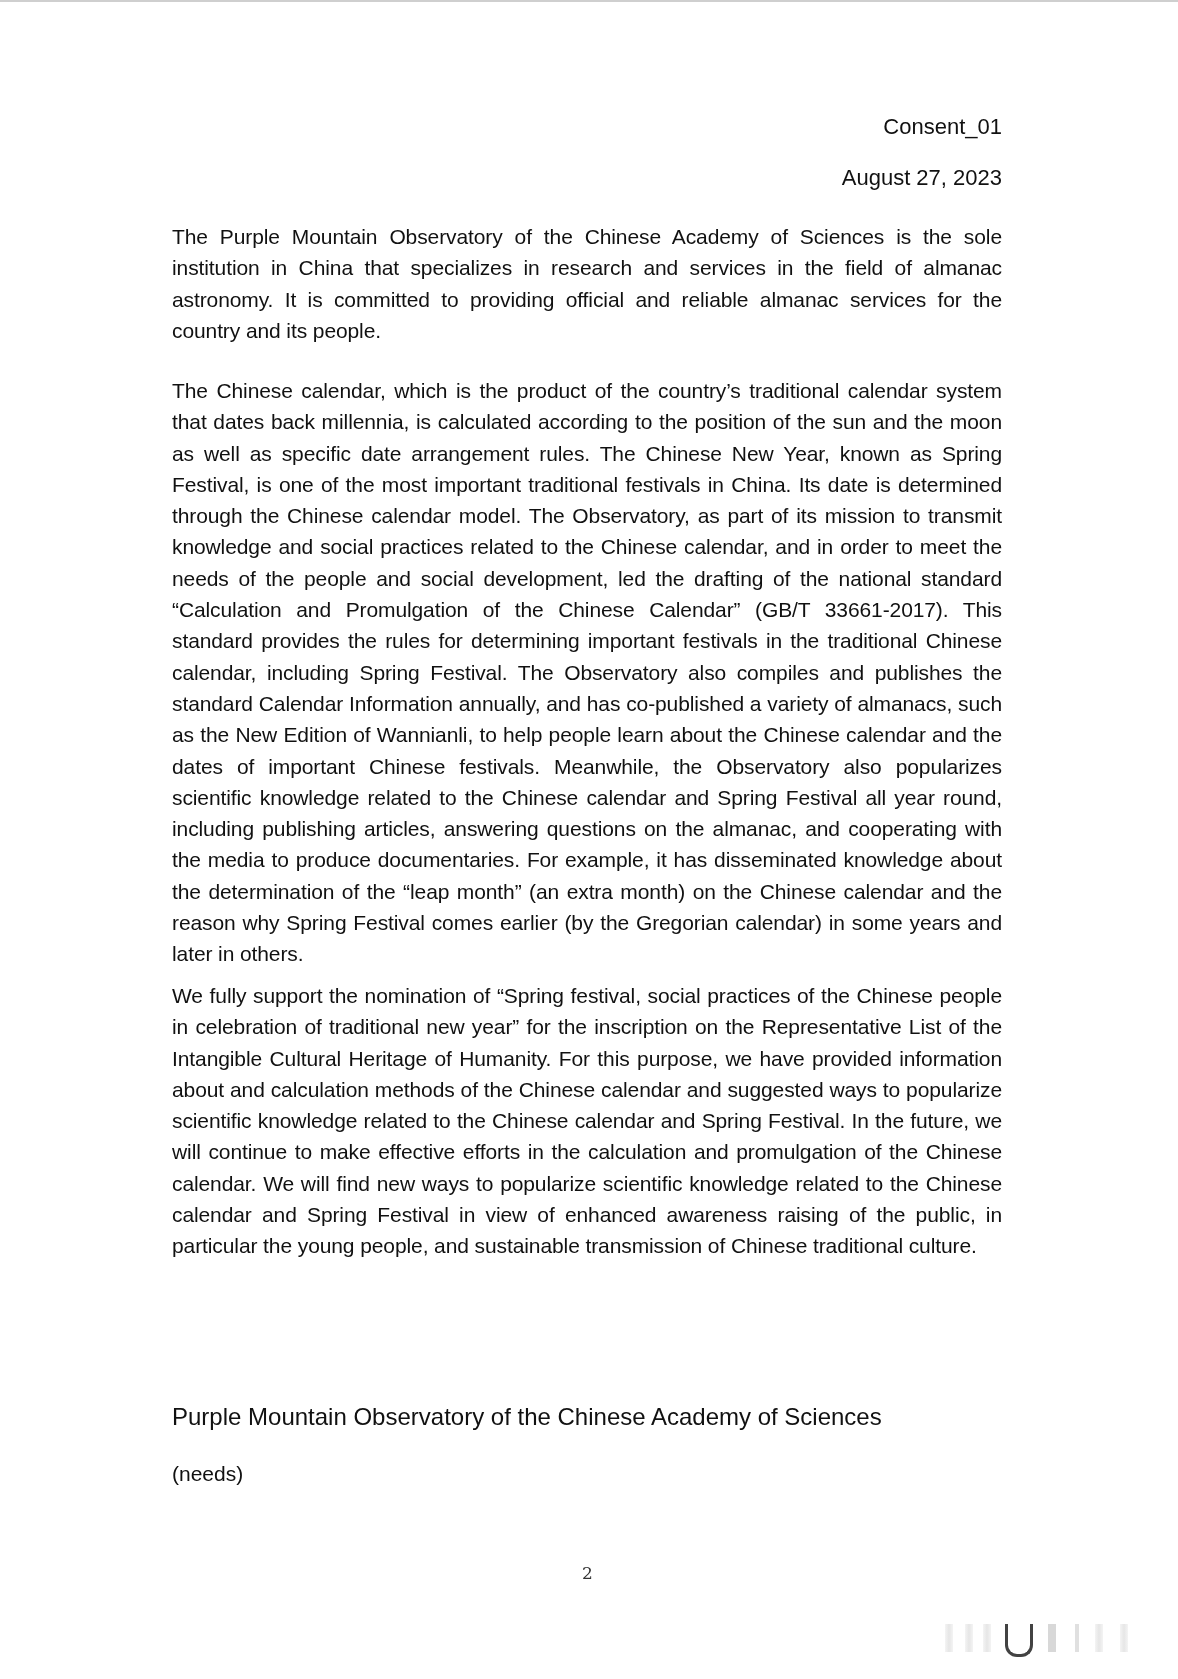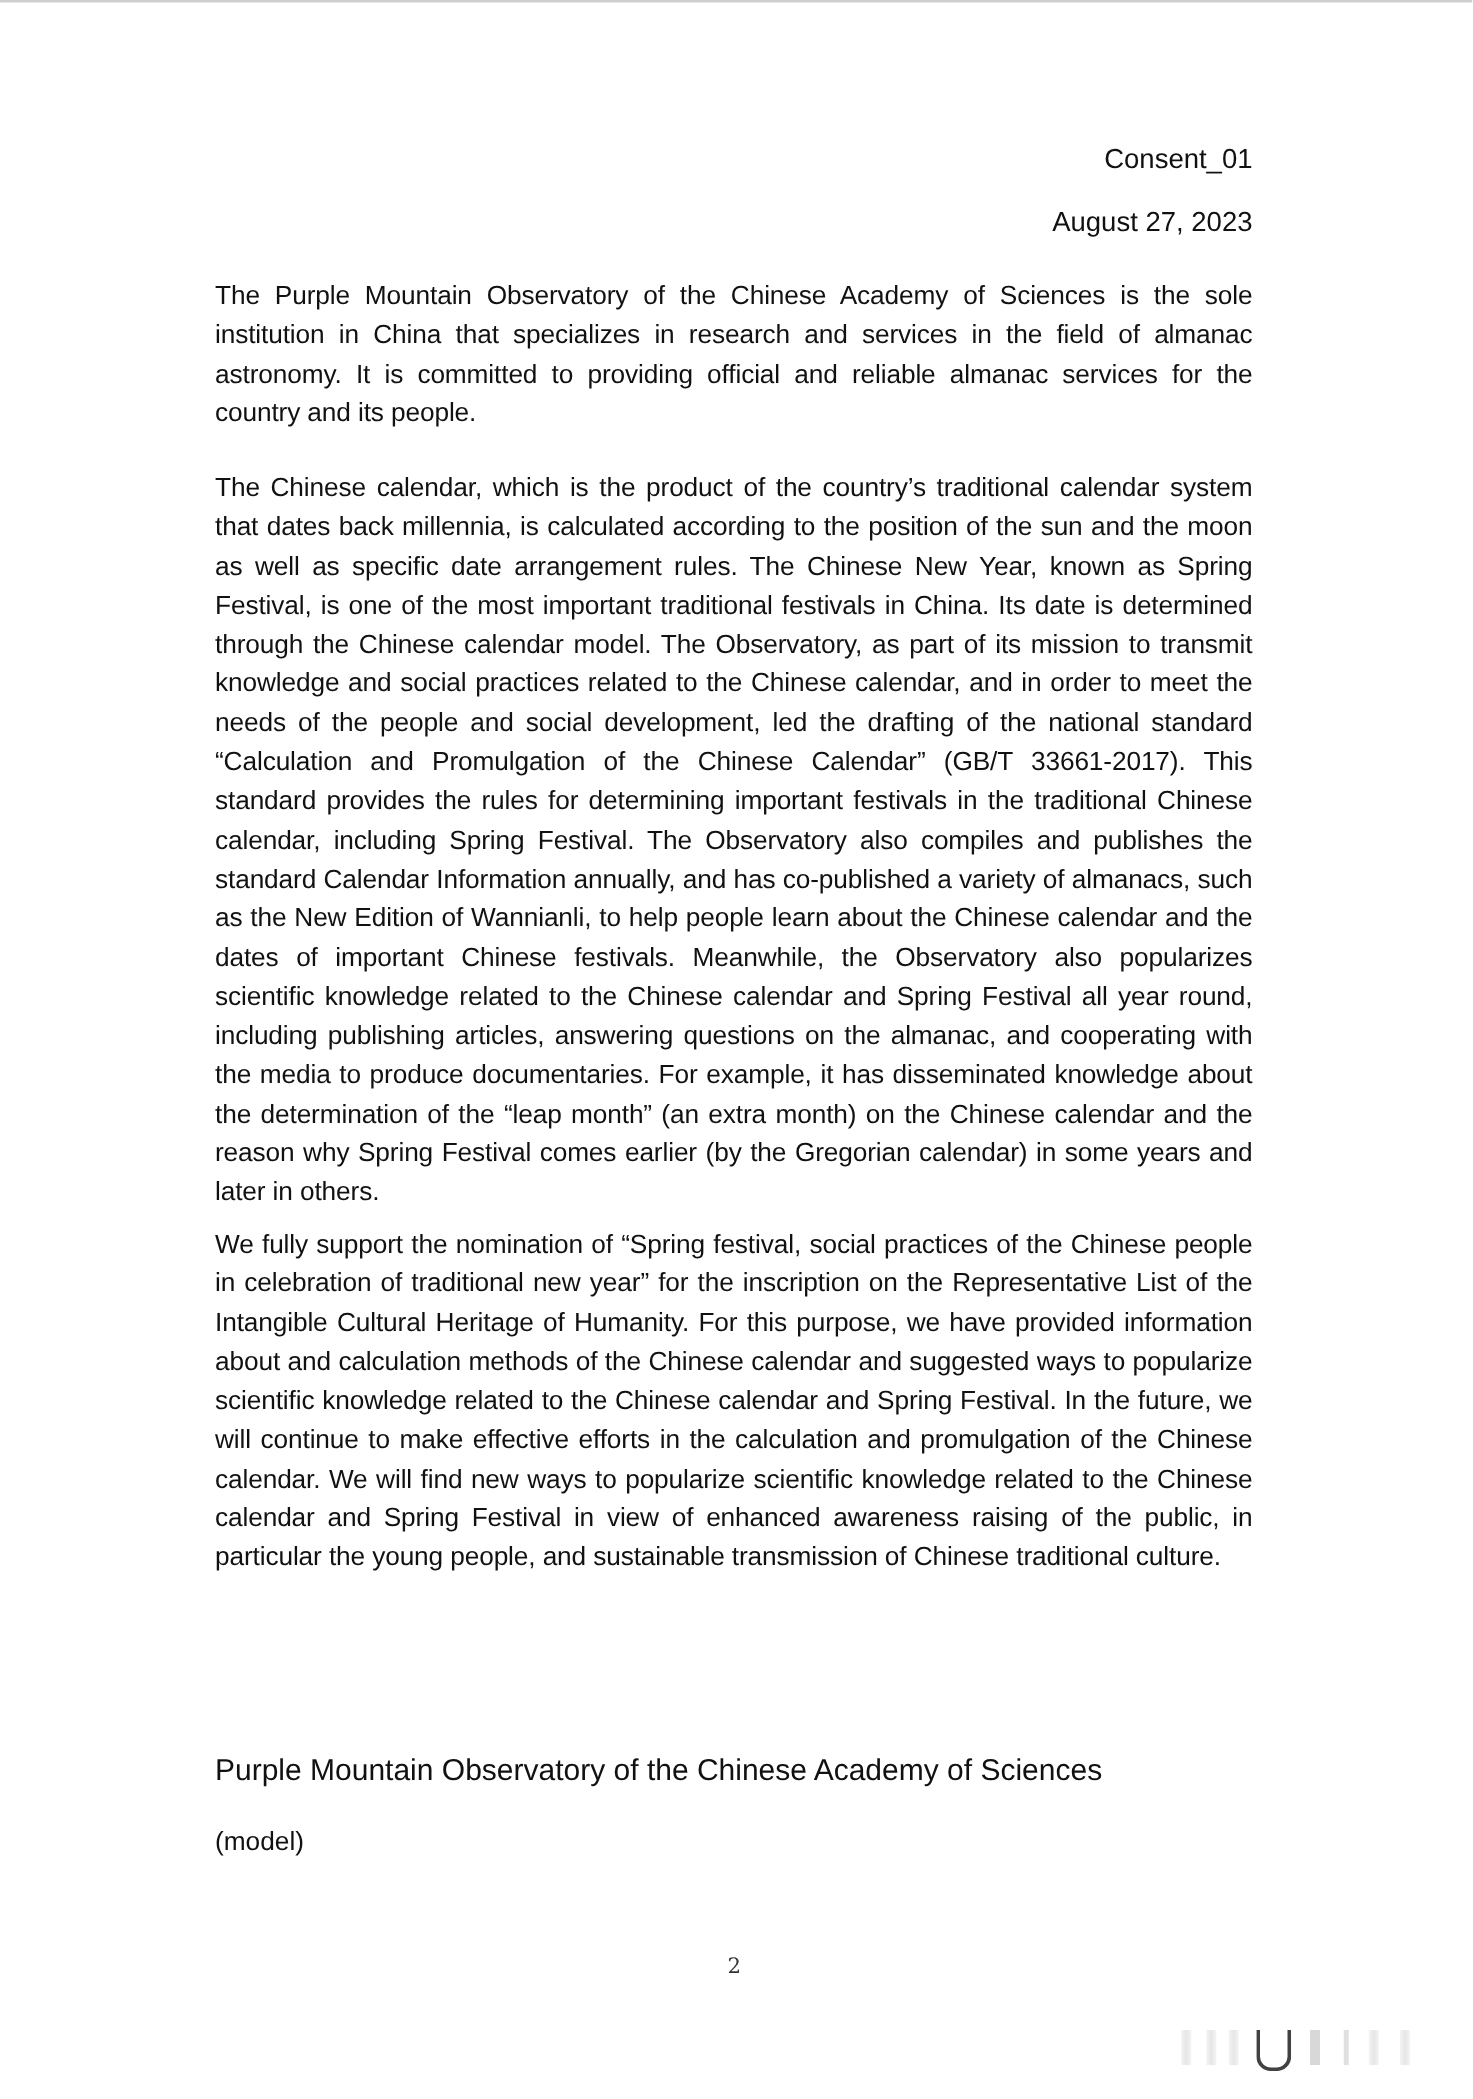--- a/index.html
+++ b/index.html
@@ -32,21 +32,21 @@
 
 <div class="page">
   <div class="ref">Consent_01</div>
   <div class="date">August 27, 2023</div>
 
   <p class="para" id="p1">The Purple Mountain Observatory of the Chinese Academy of Sciences is the sole institution in China that specializes in research and services in the field of almanac astronomy. It is committed to providing official and reliable almanac services for the country and its people.</p>
   <p class="para" id="p2">The Chinese calendar, which is the product of the country’s traditional calendar system that dates back millennia, is calculated according to the position of the sun and the moon as well as specific date arrangement rules. The Chinese New Year, known as Spring Festival, is one of the most important traditional festivals in China. Its date is determined through the Chinese calendar model. The Observatory, as part of its mission to transmit knowledge and social practices related to the Chinese calendar, and in order to meet the needs of the people and social development, led the drafting of the national standard “Calculation and Promulgation of the Chinese Calendar” (GB/T 33661-2017). This standard provides the rules for determining important festivals in the traditional Chinese calendar, including Spring Festival. The Observatory also compiles and publishes the standard Calendar Information annually, and has co-published a variety of almanacs, such as the New Edition of Wannianli, to help people learn about the Chinese calendar and the dates of important Chinese festivals. Meanwhile, the Observatory also popularizes scientific knowledge related to the Chinese calendar and Spring Festival all year round, including publishing articles, answering questions on the almanac, and cooperating with the media to produce documentaries. For example, it has disseminated knowledge about the determination of the “leap month” (an extra month) on the Chinese calendar and the reason why Spring Festival comes earlier (by the Gregorian calendar) in some years and later in others.</p>
   <p class="para" id="p3">We fully support the nomination of “Spring festival, social practices of the Chinese people in celebration of traditional new year” for the inscription on the Representative List of the Intangible Cultural Heritage of Humanity. For this purpose, we have provided information about and calculation methods of the Chinese calendar and suggested ways to popularize scientific knowledge related to the Chinese calendar and Spring Festival. In the future, we will continue to make effective efforts in the calculation and promulgation of the Chinese calendar. We will find new ways to popularize scientific knowledge related to the Chinese calendar and Spring Festival in view of enhanced awareness raising of the public, in particular the young people, and sustainable transmission of Chinese traditional culture.</p>
 
   <div class="sig">Purple Mountain Observatory of the Chinese Academy of Sciences</div>
-  <div class="sealed">(model)</div>
+  <div class="sealed">(needs)</div>
 </div>
 
 <div class="pagenum">2</div>
 
 <div class="watermark">
   <div class="wm-bar" style="left:10px"></div>
   <div class="wm-bar" style="left:30px"></div>
   <div class="wm-bar" style="left:48px"></div>
   <div class="wm-u"></div>
   <div class="wm-bar" style="left:113px; background:#d8d8d8"></div>

